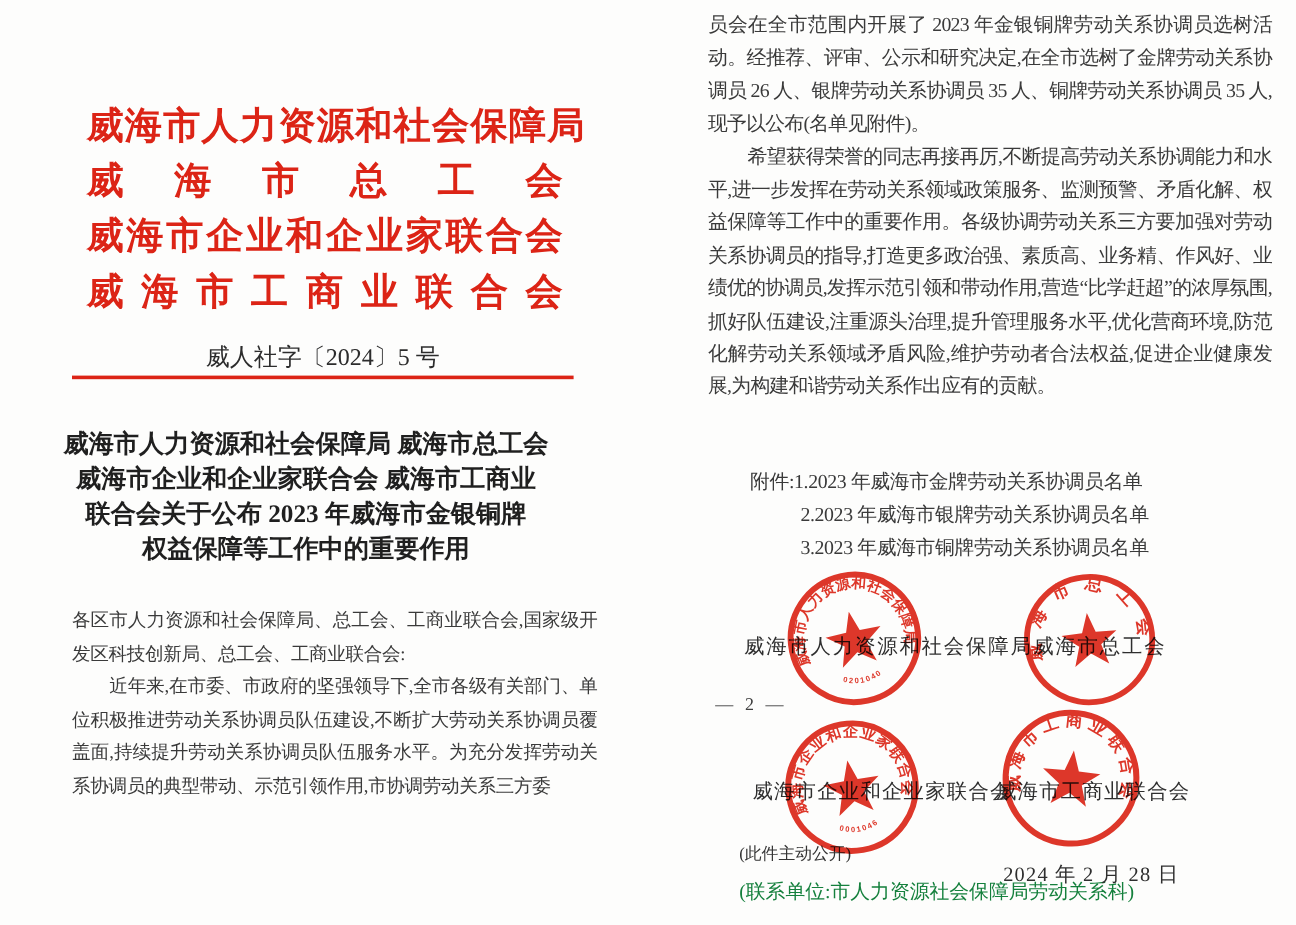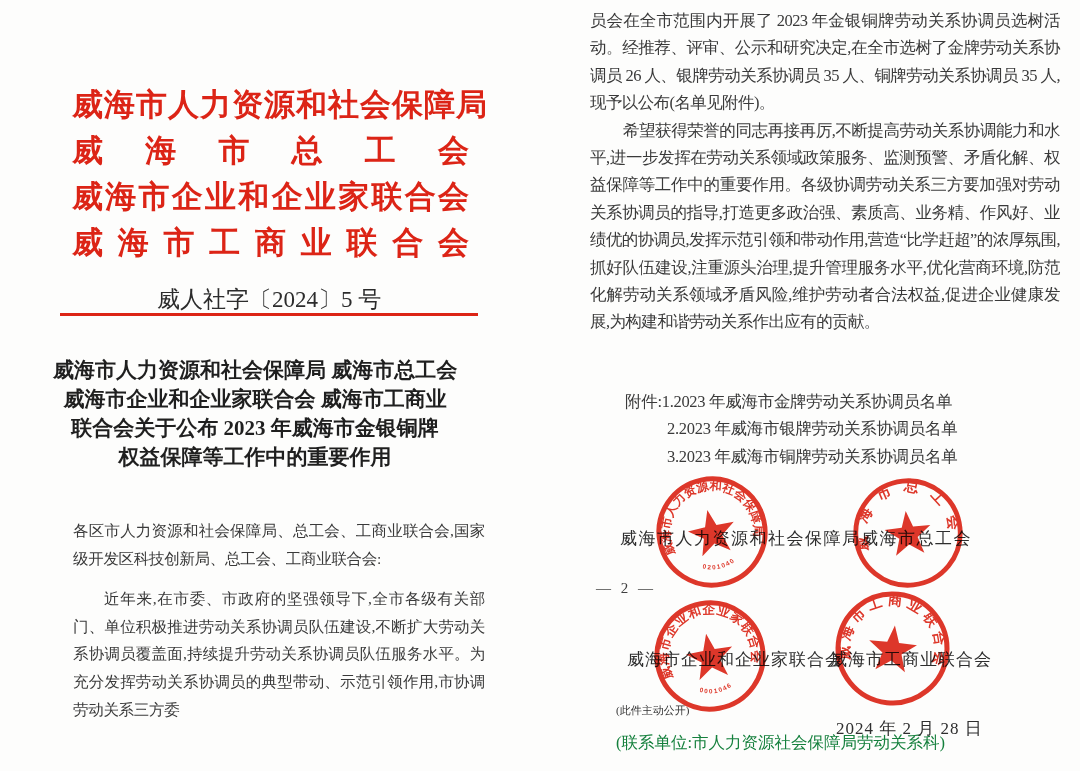--- a/index.html
+++ b/index.html
@@ -18,29 +18,29 @@
   
   .letterhead{left:72px;top:82px;width:398px;}
   .lh-line{
     text-align:justify;text-align-last:justify;
     font-weight:700;font-size:31px;line-height:46px;
     color:var(--header_red);
     font-family:"Liberation Sans","DejaVu Sans",sans-serif;
     letter-spacing:1px;white-space:nowrap;
   }
   .doc-number{left:60px;top:284px;width:418px;text-align:center;
-    font-size:23px;color:#2c2c2c;}
+    font-size:20px;color:#2c2c2c;}
   .red-rule{left:60px;top:313px;width:418px;height:3px;
     background:var(--header_red);}
   .title{left:24px;top:356px;width:462px;text-align:center;
     font-weight:700;font-size:21px;line-height:29px;color:var(--title_black);}
   .left-body{left:60px;top:504px;width:438px;
     font-size:15.5px;line-height:27.6px;letter-spacing:-0.3px;
     text-align:justify;color:var(--body_text);}
-  .left-body p{margin:13px;}
+  .left-body p{margin:0;}
   .indent{text-indent:2em;}
 
   
   .right-body{left:590px;top:7px;width:470px;
     font-size:16.5px;line-height:27.4px;letter-spacing:-0.6px;
     text-align:justify;color:var(--body_text);}
   .right-body p{margin:0;}
   .attachments{left:625px;top:388px;width:440px;
     font-size:16.5px;line-height:27.3px;letter-spacing:-0.3px;
     color:var(--body_text);}
@@ -49,21 +49,21 @@
 
   .sig{font-size:17px;color:#2e2e2e;white-space:nowrap;z-index:1;}
   .sig1a{left:620px;top:527px;letter-spacing:1.5px;}
   .sig1b{left:861px;top:527px;letter-spacing:1.5px;}
   .sig2a{left:627px;top:648px;letter-spacing:1px;}
   .sig2b{left:830px;top:648px;letter-spacing:1px;}
   .date-line{left:836px;top:676px;font-size:17px;color:#2e2e2e;
     white-space:nowrap;z-index:1;letter-spacing:1px;margin-top:41px;}
   .page-num{left:596px;top:580px;font-size:15px;color:#3f3f3f;
     letter-spacing:3px;white-space:nowrap;}
-  .note1{left:616px;top:703px;font-size:11px;color:#333;white-space:nowrap;}
+  .note1{left:616px;top:703px;font-size:14px;color:#333;white-space:nowrap;}
   .note2{left:616px;top:732px;font-size:16.5px;color:#15803d;white-space:nowrap;}
 
   
   .seal{position:absolute;mix-blend-mode:multiply;opacity:.92;
     color:var(--seal_red);z-index:2;pointer-events:none;}
   .seal svg{display:block;}
   .seal-1{left:653px;top:473px;transform:rotate(-12deg);}
   .seal-2{left:850px;top:475px;transform:rotate(-6deg);}
   .seal-3{left:651px;top:597px;transform:rotate(-10deg);}
   .seal-4{left:832px;top:588px;transform:rotate(6deg);}

